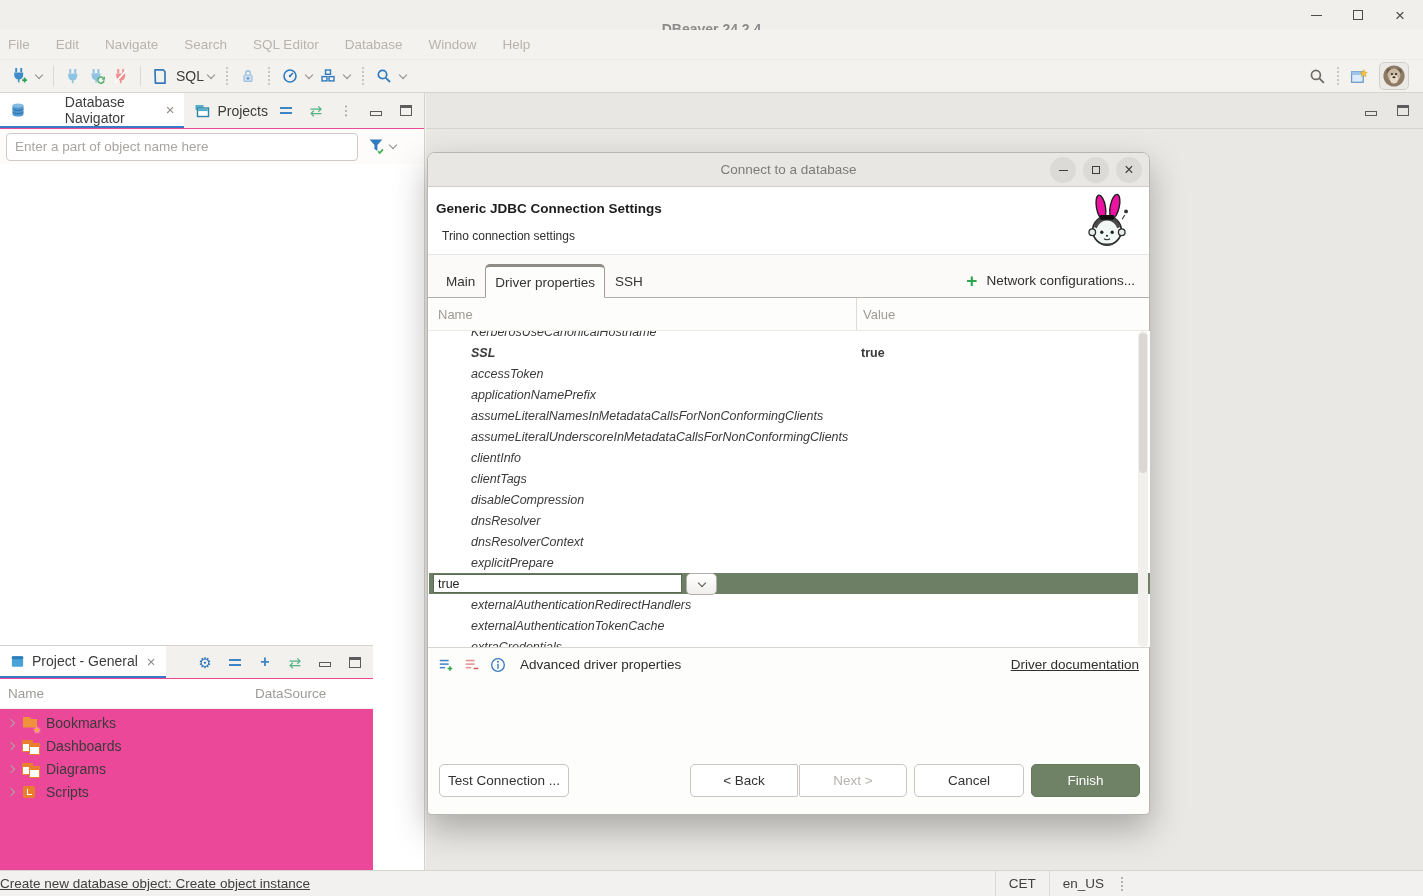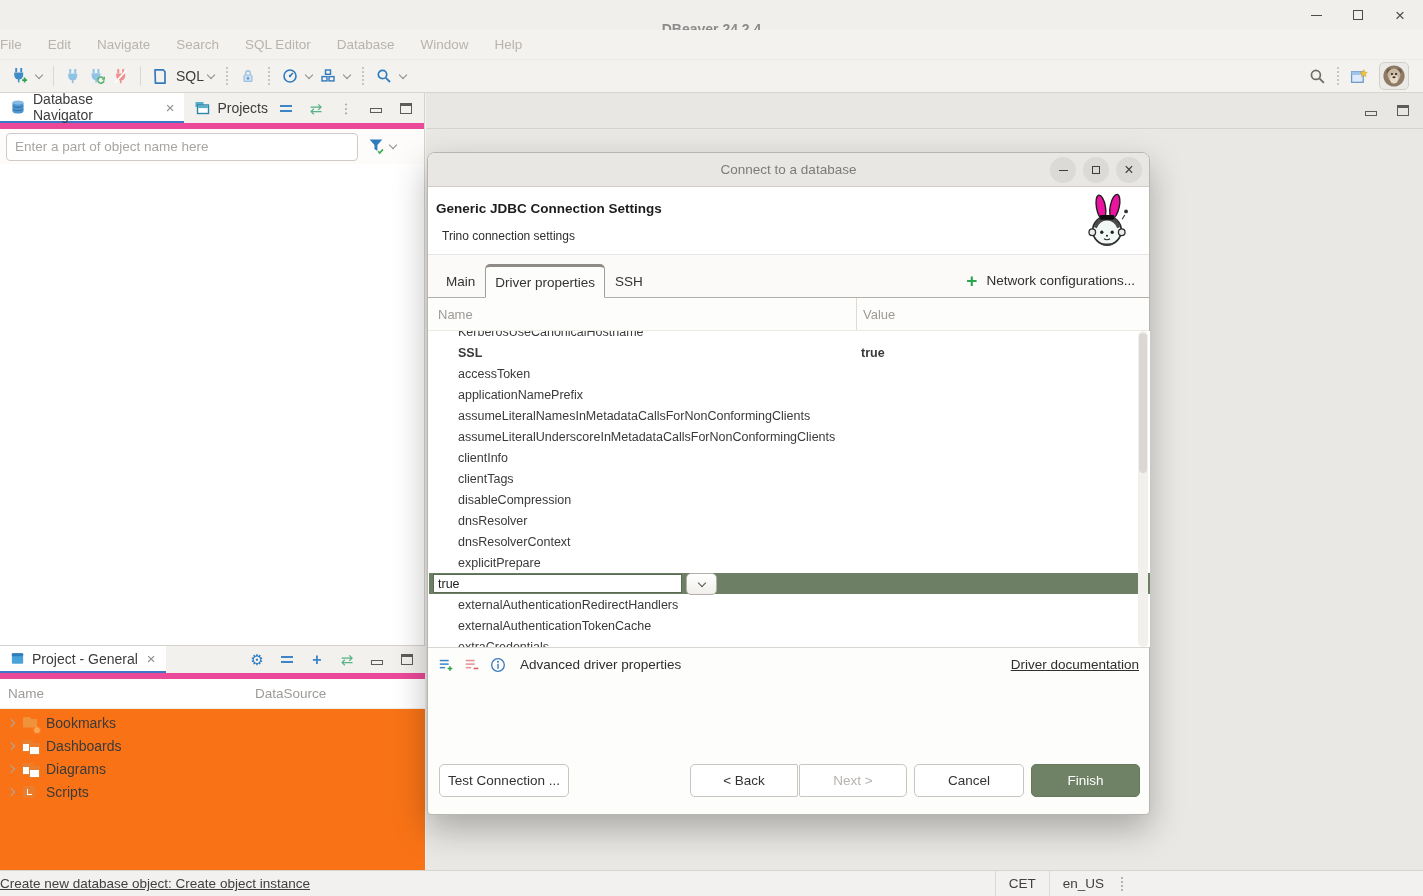--- a/index.html
+++ b/index.html
@@ -9,57 +9,57 @@
 
   
   .titlebar { position:absolute; left:0; top:0; width:100%; height:30px; background:#f1efec; display:flex; align-items:center; justify-content:center; }
   .titlebar .title { font-size:14px; font-weight:bold; color:#8b8b8b;margin-top:28px; }
   .win-controls { position:absolute; right:14px; top:0; height:30px; display:flex; align-items:center; gap:24px; }
   .wc { display:inline-flex; align-items:center; justify-content:center; width:18px; height:18px; color:#4c4c4c; cursor:pointer; }
   .wc-min-bar { width:11px; border-bottom:1.6px solid #4c4c4c; }
   .wc-max-box { width:10px; height:10px; border:1.5px solid #4c4c4c; }
   .wc-x { font-size:17px; line-height:1; color:#4c4c4c; }
 
-  .menubar { position:absolute; left:0; top:30px; width:100%; height:30px; display:flex; align-items:center; gap:26px; background:#f4f2ef; border-bottom:1px solid #eceae6;text-align:center; }
+  .menubar { position:absolute; left:0; top:30px; width:100%; height:30px; display:flex; align-items:center; padding-left:8px; gap:26px; background:#f4f2ef; border-bottom:1px solid #eceae6;text-align:center; }
   .menu-item { font-size:13.5px; color:#b7b3ae; cursor:default; }
 
   .toolbar { position:absolute; left:0; top:60px; width:100%; height:33px; background:#f4f2ef; border-bottom:1px solid #d8d5d1; display:flex; align-items:center; padding:0 8px; }
   .tbtn { display:inline-flex; align-items:center; justify-content:center; height:26px; min-width:24px; padding:0 2px; cursor:pointer; }
   .chev { display:inline-block; width:6px; height:6px; border-right:1.5px solid #8f8b87; border-bottom:1.5px solid #8f8b87; transform:rotate(45deg); margin:-3px 4px 0 4px; }
   .sep { width:1px; height:20px; background:#dbd7d3; margin:0 7px; }
   .dotsep { width:0; height:18px; border-left:2px dotted #c9c5c1; margin:0 8px; }
   .sql-label { font-size:14px; color:#3c3c3c; margin-left:4px; }
   .tb-right { margin-left:auto; display:flex; align-items:center; padding-right:6px; }
   .avatar-btn { width:30px; height:28px; border:1px solid #d2cfca; border-radius:5px; background:#eceae6; display:flex; align-items:center; justify-content:center; margin-left:8px; cursor:pointer; }
 
   
   .workspace { position:absolute; left:0; top:93px; width:100%; height:777px; }
   .leftcol { position:absolute; left:0; top:0; width:425px; height:777px; background:#ffffff; border-right:1px solid #d5d2ce; }
 
-  .panel-tabs { display:flex; align-items:stretch; height:36px; background:#f3f1ee; border-bottom:6px solid #ec4899; }
+  .panel-tabs { display:flex; align-items:stretch; height:36px; background:#f3f1ee; border-bottom:1px solid #ec4899;text-align:center; }
   .ptab { display:flex; align-items:center; gap:7px; padding:0 10px; font-size:14px; color:#3c3c3c; cursor:pointer; }
   .ptab.active { background:#ffffff; border-bottom:2px solid #3c78c8; }
   .tab-close { color:#8f8b87; font-size:15px; line-height:1; margin-left:2px; cursor:pointer; }
   .ptab-icons { margin-left:auto; display:flex; align-items:center; gap:14px; padding-right:10px; }
   .mini { display:inline-flex; align-items:center; justify-content:center; width:16px; height:16px; cursor:pointer; }
   .ico-collapse { width:12px; height:7px; border-top:2px solid #3d85c6; border-bottom:2px solid #3d85c6; }
   .ico-plus { color:#3d85c6; font-size:16px; font-weight:bold; line-height:1; }
   .ico-link { color:#58b488; font-size:15px; line-height:1; }
   .ico-dots { color:#8a8a8a; font-size:13px; line-height:1; }
   .ico-gear { color:#2f7bbf; font-size:15px; line-height:1; }
   .ico-winmin { width:12px; height:5px; border:1px solid #5c5c5c; margin-top:5px; }
   .ico-winmax { width:12px; height:11px; border:1px solid #5c5c5c; border-top-width:3px; }
 
   .filter-row { display:flex; align-items:center; height:35px; padding:0 6px; background:#fdfcfb; }
   .filter-input { flex:0 0 352px; height:28px; border:1px solid #cfccc8; border-radius:4px; padding:0 8px; font-size:13.5px; color:#3a3a3a; background:#fff; font-family:"Liberation Sans", sans-serif; }
   .filter-input::placeholder { color:#a8a5a1; }
   .filter-btn { display:flex; align-items:center; margin-left:10px; cursor:pointer; }
   .nav-tree { height:516px; background:#fff; }
 
-  .proj-panel { position:absolute; left:0; top:552px; width:425px; height:225px; background:#f97316; border-top:1px solid #d5d2ce; }
+  .proj-panel { position:absolute; left:0; top:552px; width:373px; height:225px; background:#ec4899; border-top:1px solid #d5d2ce; }
   .proj-tabs { height:33px; }
   .col-heads { display:flex; height:30px; align-items:center; font-size:13.5px; color:#9e9b97; background:#fff; border-bottom:1px solid #f0eeea; }
   .col-heads .c1 { padding-left:8px; width:255px; }
   .tree-rows { padding-top:2px; }
   .tree-row { display:flex; align-items:center; height:23px; font-size:14px; color:#3a3a3a; cursor:pointer; padding-left:6px; }
   .expander { display:inline-block; width:6px; height:6px; border-right:1.4px solid #aaa7a2; border-bottom:1.4px solid #aaa7a2; transform:rotate(-45deg); margin:0 8px 0 2px; }
   .ticon { position:relative; width:17px; height:16px; margin-right:7px; flex:0 0 17px; }
   .ic-bookmarks::before { content:''; position:absolute; left:1px; top:2px; width:14px; height:11px; background:#f0923c; clip-path:polygon(0 0,45% 0,58% 22%,100% 22%,100% 100%,0 100%); border-radius:1px; }
   .ic-bookmarks::after { content:'★'; position:absolute; right:-2px; bottom:-4px; font-size:9px; color:#f7a63e; text-shadow:0 0 2px #fff; }
   .ic-win2::before { content:''; position:absolute; left:0; top:2px; width:9px; height:10px; border:1.4px solid #e87e2e; background:#fff; box-shadow:inset 0 3px 0 #e87e2e; }
@@ -98,21 +98,21 @@
   .netcfg .plus { color:#2da44e; font-size:19px; font-weight:bold; line-height:14px; }
   .netcfg .lbl { font-size:13.5px; color:#2f2f2f; }
 
   .dcolh { position:absolute; left:0; top:145px; width:100%; height:33px; background:#fdfdfc; border-bottom:1px solid #eceae6; display:flex; align-items:center; font-size:13px; color:#9e9b97; }
   .dcolh .c1 { width:428px; padding-left:10px; }
   .dcolh .c2 { flex:1; border-left:1px solid #dedbd7; padding-left:6px; height:100%; display:flex; align-items:center; }
 
   .ptable { position:absolute; left:1px; top:178px; width:721px; height:316px; background:#fff; overflow:hidden; }
   .prows { margin-top:-10px; }
   .prow { display:flex; height:21px; align-items:center; font-size:12.5px; cursor:pointer; }
-  .pname { width:428px; padding-left:29px; color:#3a3a3a; white-space:nowrap; overflow:hidden; }
+  .pname { width:428px; padding-left:42px; color:#3a3a3a; white-space:nowrap; overflow:hidden;font-style:italic; }
   .pval { flex:1; display:flex; align-items:center; color:#3a3a3a; padding-left:4px; }
   .prow.bold .pname, .prow.bold .pval { font-weight:bold; }
   .prow.sel { background:#6d8065; }
   .prow.sel .pname { color:#f2f5ef; }
   .pedit { width:249px; height:19px; border:1px solid #5a6b52; background:#fff; font-size:12.5px; padding:0 4px; color:#222; font-family:"Liberation Sans", sans-serif; }
   .pcombo { width:31px; height:22px; margin-left:4px; border:1px solid #b3afab; border-radius:5px; background:linear-gradient(#ffffff,#f1efec); display:flex; align-items:center; justify-content:center; cursor:pointer; }
   .pcombo .chev { margin:0 0 2px 0; border-color:#55524e; }
   .pscroll { position:absolute; right:2px; top:0; width:10px; height:316px; background:#f2f0ed; border-radius:5px; }
   .pthumb { position:absolute; left:1px; right:1px; top:2px; height:140px; background:#dbd8d4; border-radius:4px; }
 

